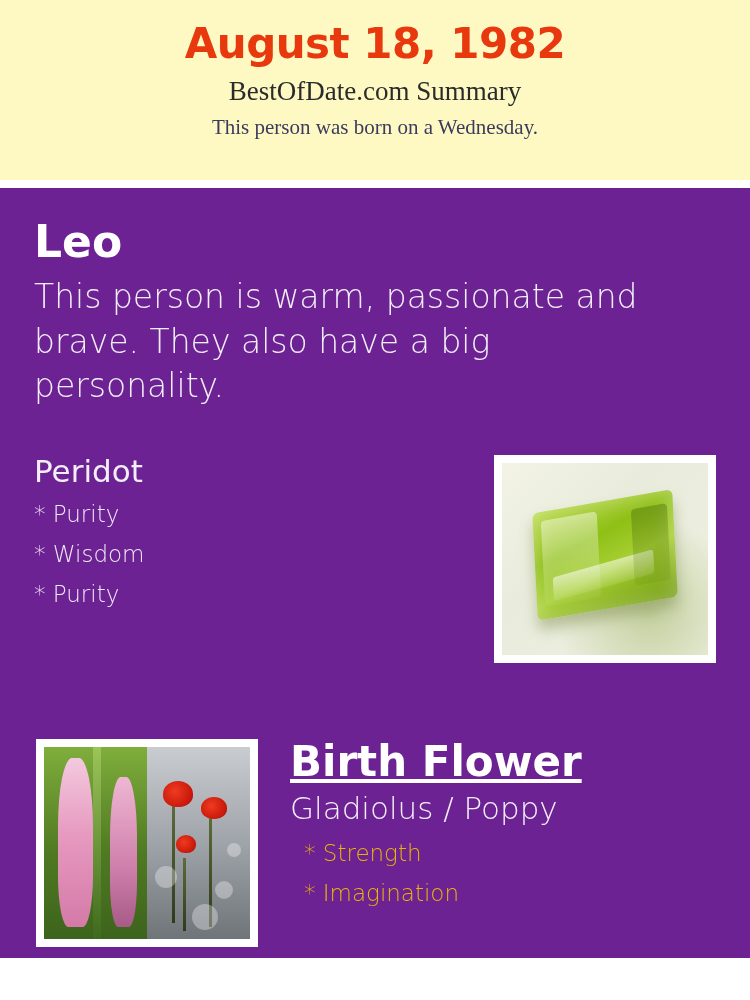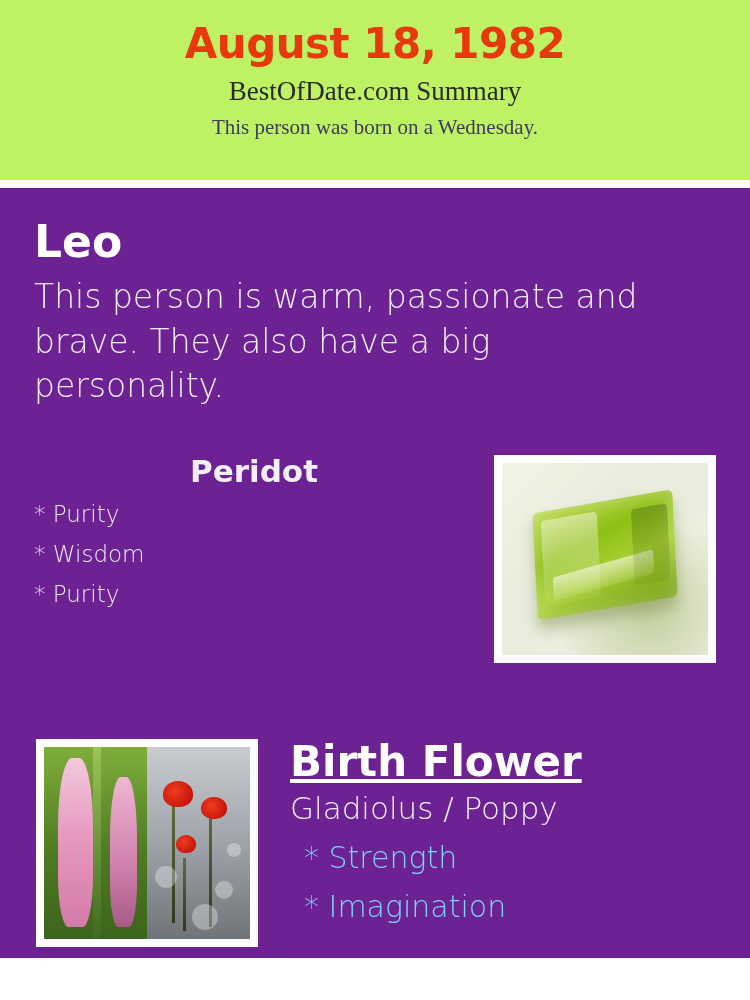--- a/index.html
+++ b/index.html
@@ -16,21 +16,21 @@
 
   .page {
     position: relative;
     width: 750px;
     height: 1000px;
     background: #ffffff;
   }
 
   
   .header {
-    background: #bef264;
+    background: #fef9c3;
     padding: 22px 20px 16px 20px;
     text-align: center;
     box-sizing: border-box;
     height: 180px;
   }
   .header-date {
     color: #e8380d;
     font-size: 42px;
     font-weight: bold;
     line-height: 1.05;
@@ -95,22 +95,21 @@
   .section-title {
     font-size: 40px;
     font-weight: bold;
     margin: 0 0 4px 0;
     color: #ffffff;
   }
   .section-sub {
     font-size: 31px;
     margin: 16px 0 12px 0;
     color: #f3eef7;
-    font-weight: 700;
-    text-align: center;
+    font-weight: 400;
   }
   .trait {
     font-size: 23px;
     margin: 0 0 14px 0;
     color: #efe8f4;
     font-weight: 300;
   }
 
   .stone-photo {
     position: absolute;
@@ -190,23 +189,23 @@
     color: #ffffff;
     text-decoration: underline;
   }
   .flower-sub {
     font-size: 31px;
     margin: 0 0 14px 0;
     color: #f3eef7;
     font-weight: 300;
   }
   .flower-trait {
-    font-size: 30px;
+    font-size: 23px;
     margin: 0 0 14px 14px;
-    color: #7dd3fc;
+    color: #eab308;
     font-weight: 300;
   }
 
   .flower-photo {
     position: absolute;
     left: 2px;
     top: 2px;
     width: 222px;
     height: 208px;
     background: #ffffff;

